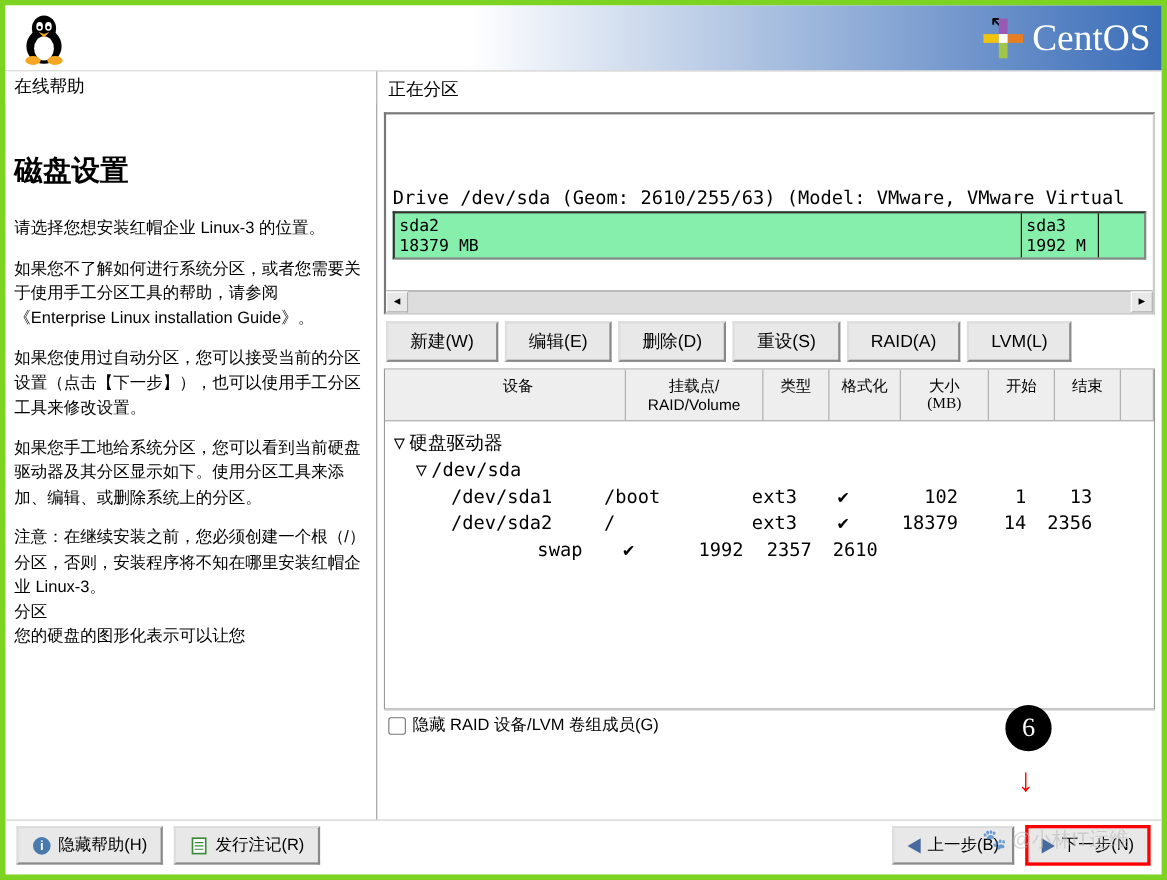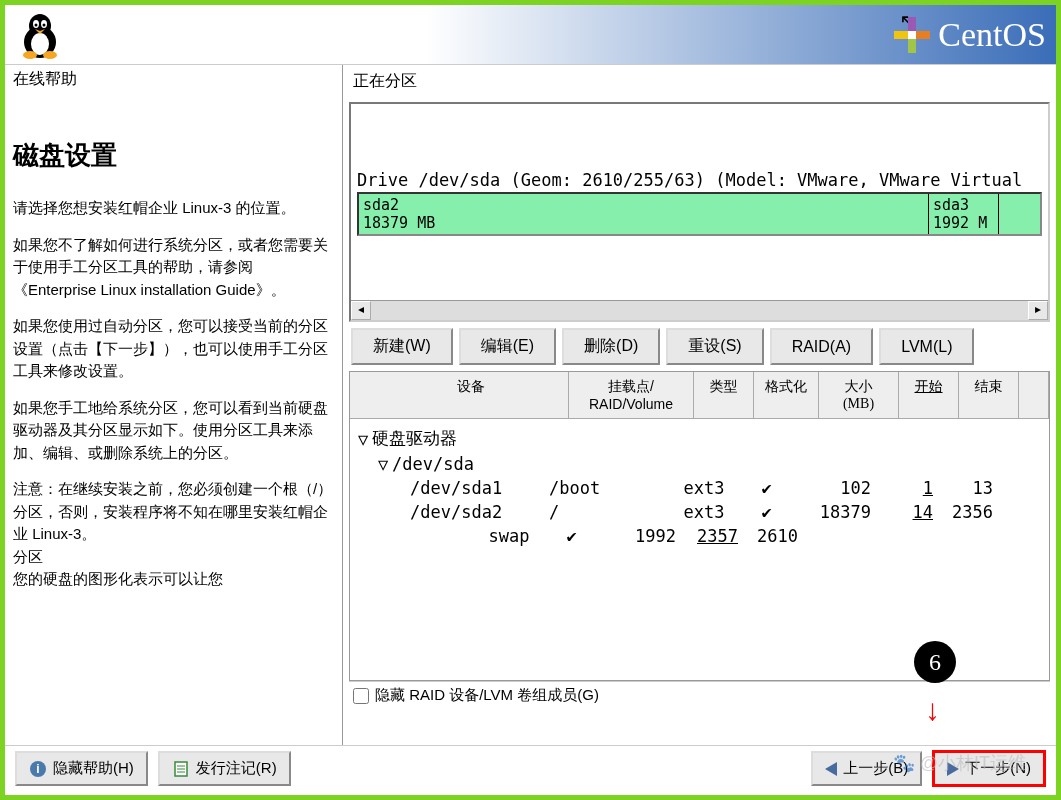--- a/index.html
+++ b/index.html
@@ -12,21 +12,21 @@
 .centos-logo .c-mark { width: 40px; height: 40px; position: relative; }
 .cursor { position: absolute; top: 4px; right: 140px; color: #000; font-size: 20px; }
 .main { display: flex; height: 680px; }
 .left-pane { width: 340px; border-right: 1px solid #999; display: flex; flex-direction: column; gap: 32px; }
 .pane-title { padding: 4px 8px; font-size: 16px; background: #fff; }
 .help-content { flex: 1; overflow-y: scroll; padding: 12px 8px; }
 .help-content h2 { font-size: 26px; font-weight: bold; margin-bottom: 24px; }
 .help-content p { font-size: 15px; line-height: 1.5; margin-bottom: 14px; color: #000; }
 .right-pane { flex: 1; display: flex; flex-direction: column; padding: 4px 6px; }
 .right-title { font-size: 16px; padding: 2px 4px; }
-.drive-panel { border: 2px inset #ccc; height: 220px; margin-top: 8px; display: flex; flex-direction: column; background: #fff; }
+.drive-panel { border: 2px inset #ccc; height: 184px; margin-top: 8px; display: flex; flex-direction: column; background: #fff; }
 .drive-body { flex: 1; padding: 6px; font-family: monospace; font-size: 17px; }
 .drive-label { margin-bottom: 2px; }
 .drive-bar { border: 2px inset #888; height: 44px; display: flex; background: #86efac; }
 .drive-seg { border-right: 1px solid #000; padding: 2px 4px; display: flex; flex-direction: column; justify-content: center; font-size: 15px; overflow: hidden; }
 .drive-hscroll { height: 20px; background: #ddd; border-top: 1px solid #999; display: flex; }
 .hs-btn { width: 20px; background: #e8e8e8; border: 1px outset #fff; text-align: center; font-size: 12px; }
 .hs-track { flex: 1; }
 .action-buttons { display: flex; gap: 0; margin-top: 6px; padding: 0 2px; }
 .action-buttons button { flex: 0 0 auto; padding: 6px 12px; font-size: 16px; background: #e8e8e8; border: 2px outset #ddd; font-family: inherit; }
 .action-buttons .spacer { width: 6px; }
@@ -35,21 +35,21 @@
 .parttable-head { display: flex; background: #eee; border-bottom: 1px solid #aaa; padding-left: 24px; }
 .parttable-head > div { padding: 6px 4px; border-right: 1px solid #aaa; text-align: center; font-size: 14px; font-family: "Microsoft YaHei", sans-serif; }
 .parttable-body { flex: 1; padding: 6px 4px; }
 .tree-row { display: flex; align-items: center; padding: 2px 0; }
 .tree-toggle { width: 18px; text-align: center; }
 .col-dev { width: 195px; padding-left: 4px; }
 .col-mount { width: 125px; }
 .col-type { width: 60px; text-align: center; }
 .col-fmt { width: 65px; text-align: center; }
 .col-size { width: 80px; text-align: right; padding-right: 8px; }
-.col-start { width: 60px; text-align: right; padding-right: 6px; text-decoration: underline; }
+.col-start { width: 60px; text-align: right; padding-right: 6px; }
 .col-end { width: 60px; text-align: right; padding-right: 6px; }
 .col-last { width: 30px; }
 .indent1 { padding-left: 20px; }
 .indent2 { padding-left: 56px; }
 .check { color: #000; }
 .hide-check { display: flex; align-items: center; gap: 6px; padding: 4px; border-top: 1px solid #ccc; }
 .hide-check input { width: 16px; height: 16px; }
 .footer { height: 46px; display: flex; align-items: center; gap: 10px; padding: 0 10px; border-top: 1px solid #ccc; }
 .footer button { padding: 6px 12px; font-size: 15px; background: #e8e8e8; border: 2px outset #ddd; display: flex; align-items: center; gap: 6px; font-family: inherit; }
 .footer .fspacer { flex: 1; }

